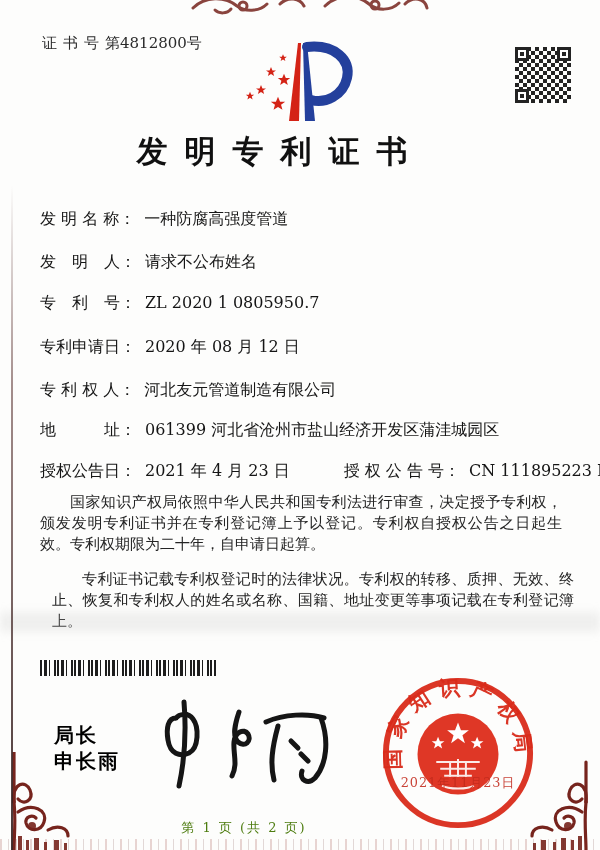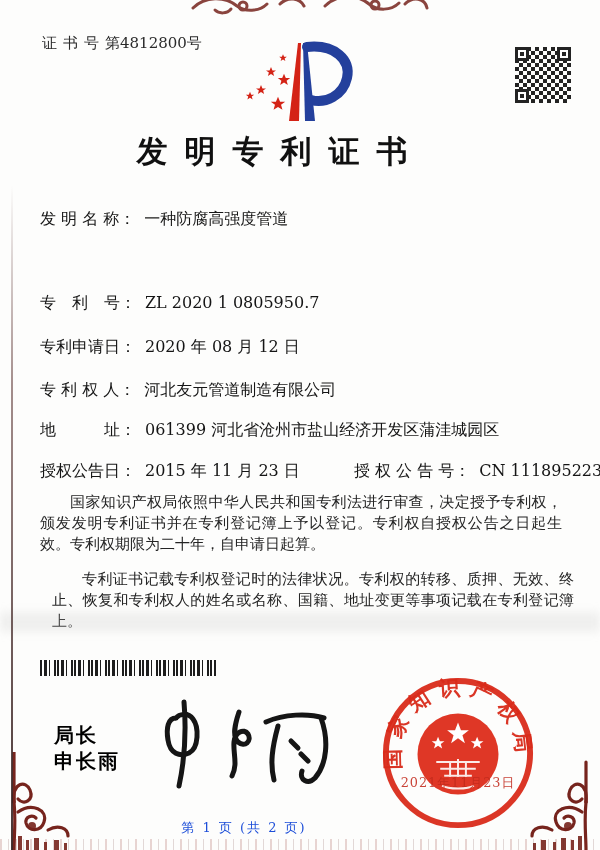--- a/index.html
+++ b/index.html
@@ -45,21 +45,21 @@
   .barcode{
     left:40px;top:660px;width:176px;height:16px;
     background:repeating-linear-gradient(90deg,
       #1d1d1d 0 2px,transparent 2px 4px,#1d1d1d 4px 7px,transparent 7px 9px,
       #1d1d1d 9px 10px,transparent 10px 14px,#1d1d1d 14px 16px,transparent 16px 17px);
   }
   
   .director{left:54px;font-size:20px;font-weight:bold;
     font-family:"DejaVu Sans","Liberation Sans",sans-serif;color:#000000;letter-spacing:2px;}
   
-  .pageinfo{left:0;top:819px;width:488px;text-align:center;font-size:13px;letter-spacing:2px;color:#1d4ed8;}
+  .pageinfo{left:0;top:819px;width:488px;text-align:center;font-size:13px;letter-spacing:2px;color:#4d7c0f;}
   
   .edgeline{left:11px;top:185px;width:2px;height:665px;
     background:linear-gradient(to bottom,rgba(70,45,45,0),rgba(90,50,48,.55) 30%,rgba(50,30,30,.9));}
   .bottomstrip{left:0;top:839px;width:600px;height:11px;opacity:.55;
     background:repeating-linear-gradient(90deg,rgba(140,40,32,.35) 0 2px,transparent 2px 8px,rgba(90,30,26,.3) 8px 9px,transparent 9px 15px);}
   svg{display:block;}
   .seal-date{fill:#c22a1c;opacity:.88;}
 </style>
 </head>
 <body>
@@ -107,34 +107,37 @@
     <span class="finder f-tl"></span>
     <span class="finder f-tr"></span>
     <span class="finder f-bl"></span>
   </div>
 
   <div class="abs title">发明专利证书</div>
 
   <div class="abs row" style="top:209px">
     <span class="lbl">发 明 名 称：</span><span class="val">一种防腐高强度管道</span>
   </div>
+  <div class="abs row" style="top:252px">
+    <span class="lbl">发　明　人：</span><span class="val">请求不公布姓名</span>
+  </div>
   <div class="abs row" style="top:293px">
     <span class="lbl">专　利　号：</span><span class="val">ZL 2020 1 0805950.7</span>
   </div>
   <div class="abs row" style="top:337px">
     <span class="lbl">专利申请日：</span><span class="val">2020 年 08 月 12 日</span>
   </div>
   <div class="abs row" style="top:380px">
     <span class="lbl">专 利 权 人：</span><span class="val">河北友元管道制造有限公司</span>
   </div>
   <div class="abs row" style="top:420px">
     <span class="lbl">地　　　址：</span><span class="val">061399 河北省沧州市盐山经济开发区蒲洼城园区</span>
   </div>
   <div class="abs row" style="top:461px">
-    <span class="lbl">授权公告日：</span><span class="val">2015 年 11 月 23 日</span><span class="grant-pair"><span class="lbl">授 权 公 告 号：</span><span class="val">CN 111895223 B</span></span>
+    <span class="lbl">授权公告日：</span><span class="val">2021 年 4 月 23 日</span><span class="grant-pair"><span class="lbl">授 权 公 告 号：</span><span class="val">CN 111895223 B</span></span>
   </div>
 
   <p class="abs para" style="top:492px;margin:0">国家知识产权局依照中华人民共和国专利法进行审查，决定授予专利权，颁发发明专利证书并在专利登记簿上予以登记。专利权自授权公告之日起生效。专利权期限为二十年，自申请日起算。</p>
   <p class="abs para" style="top:557px;margin:12px">专利证书记载专利权登记时的法律状况。专利权的转移、质押、无效、终止、恢复和专利权人的姓名或名称、国籍、地址变更等事项记载在专利登记簿上。</p>
 
   <div class="abs smudge"></div>
 
   <div class="abs barcode"></div>
 
   <div class="abs director" style="top:722px">局长</div>

